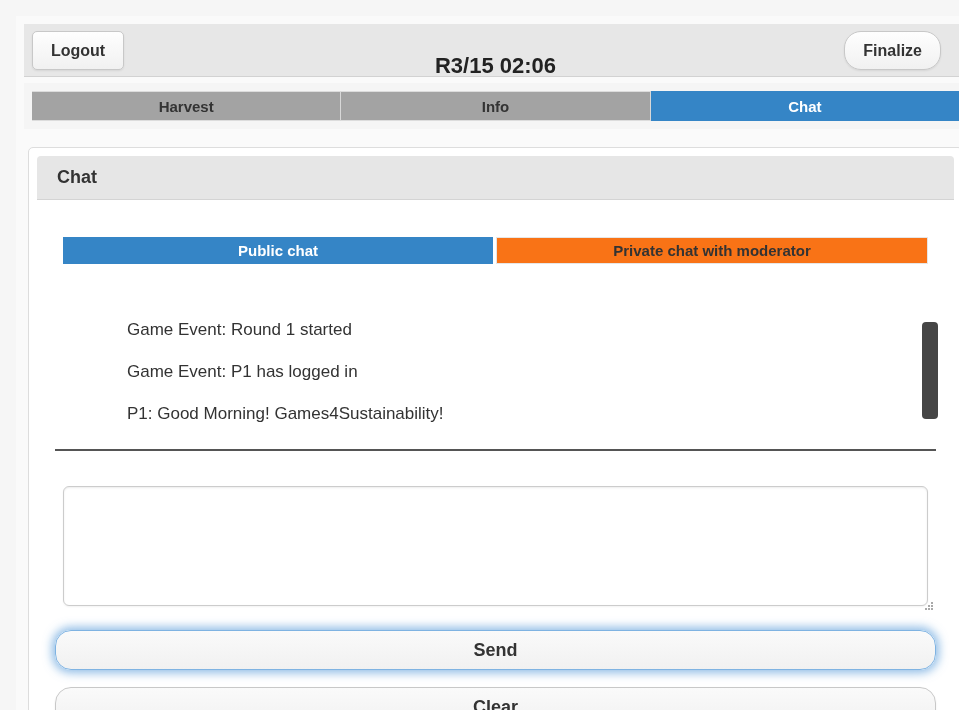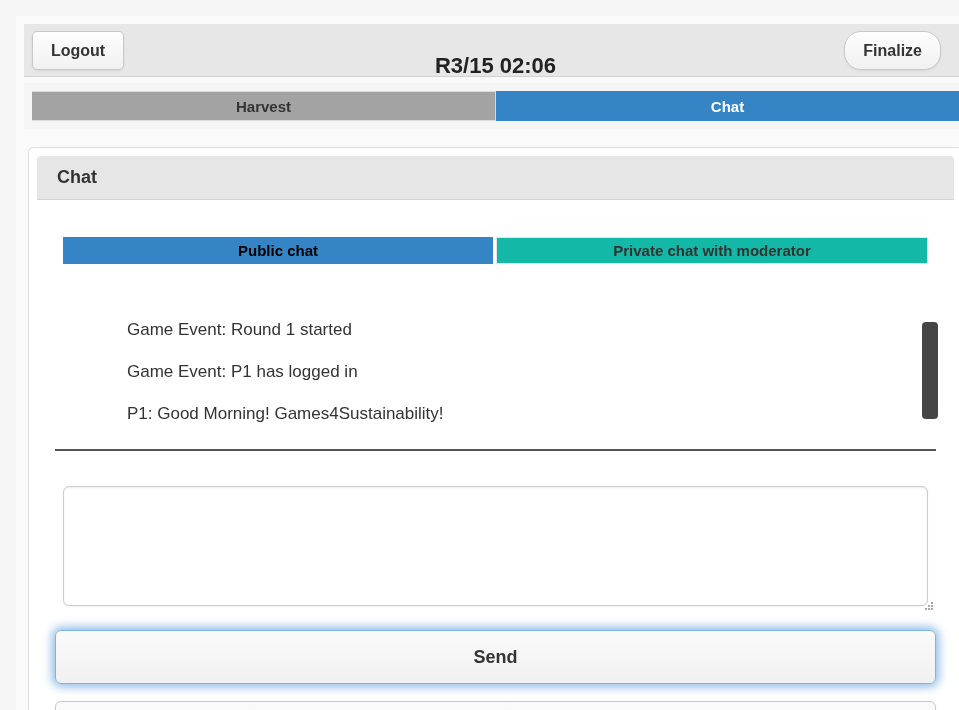--- a/index.html
+++ b/index.html
@@ -60,23 +60,23 @@
     font-weight:bold; font-size:18px; color:#333;
   }
   .panel-body { padding:29px 18px 0; }
 
   
   .subtabs { display:flex; height:43px; margin-bottom:21px; }
   .subtab {
     flex:1; display:flex; align-items:center; justify-content:center;
     font-weight:bold; font-size:15px; cursor:pointer;
   }
-  .subtab.active { background:#3585c6; color:#000000; }
+  .subtab.active { background:#3585c6; color:#ffffff; }
   .subtab.inactive {
-    background:#14b8a6; color:#333;
+    background:#f97316; color:#333;
     border:1px solid #e6e6e6; margin-left:3px;
   }
 
   
   .messages-wrap { position:relative;margin-left:48px; }
   .messages {
     height:131px; font-size:17px; line-height:26px; color:#333;
     overflow:hidden;
   }
   .scroll-thumb {
@@ -99,23 +99,23 @@
   .grip {
     position:absolute; right:4px; bottom:5px; width:10px; height:10px;
     pointer-events:none;
   }
   .grip::before {
     content:""; position:absolute; width:2px; height:2px; background:transparent;
     box-shadow:7px 1px #a9a9a9, 7px 4px #a9a9a9, 7px 7px #a9a9a9,
                4px 4px #a9a9a9, 4px 7px #a9a9a9, 1px 7px #a9a9a9;
   }
   .btn-block {
-    display:block; width:100%; height:54px;
+    display:block; width:100%; height:40px;
     background:linear-gradient(#fafafa,#f1f1f1);
-    border:1px solid #c8c8c8; border-radius:6px;
+    border:1px solid #c8c8c8; border-radius:16px;
     font-family:"Liberation Sans", sans-serif;
     font-weight:bold; font-size:18px; color:#333; cursor:pointer;
     box-shadow:0 1px 2px rgba(0,0,0,0.08);
   }
   .btn-send { margin-top:16px; border-color:#7fb3e2;
     box-shadow:0 0 10px 3px rgba(108,167,221,0.75); }
   .btn-clear { margin-top:17px; }
 </style>
 </head>
 <body>
@@ -123,20 +123,21 @@
 <div class="app">
 
   <div class="topbar">
     <button class="btn-top btn-logout">Logout</button>
     <div class="topbar-title">R3/15 02:06</div>
     <button class="btn-top btn-finalize">Finalize</button>
   </div>
 
   <div class="tabbar">
     <div class="tab">Harvest</div>
+    <div class="tab">Info</div>
     <div class="tab active">Chat</div>
   </div>
 
   <div class="panel">
     <div class="panel-heading">Chat</div>
 
     <div class="panel-body">
 
       <div class="subtabs">
         <div class="subtab active">Public chat</div>

